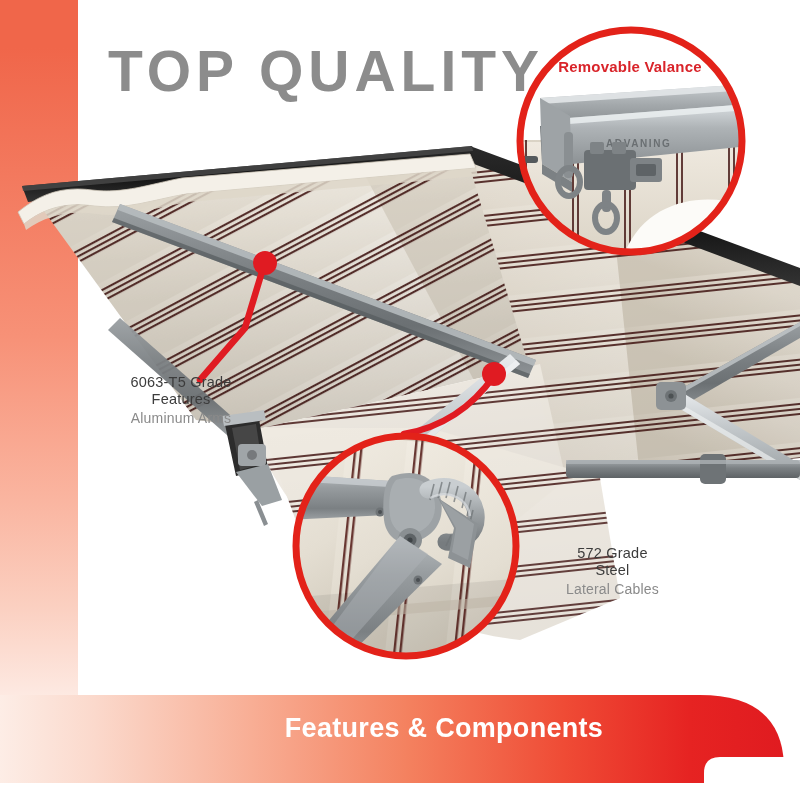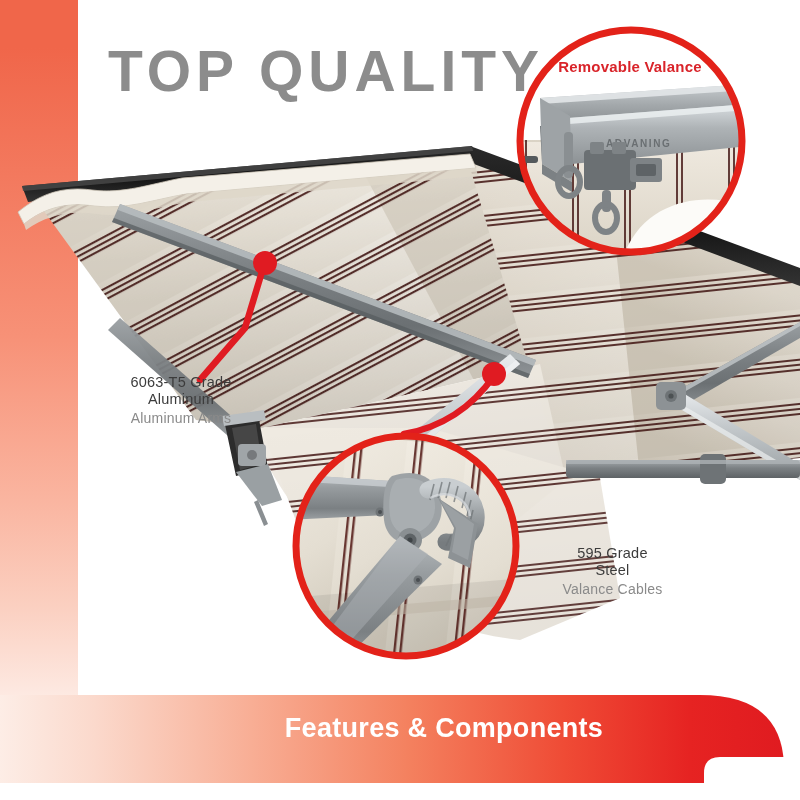--- a/index.html
+++ b/index.html
@@ -385,28 +385,28 @@
       </g>
 
       <circle cx="118" cy="118" r="110" fill="none" stroke="#E32219" stroke-width="7"></circle>
     </svg>
   </div>
 
   <div class="title">TOP QUALITY</div>
 
   <div class="callout" id="callout-aluminum">
     <span class="ttl">6063-T5 Grade</span>
-    <span class="ttl">Aluminum</span>
+    <span class="ttl">Features</span>
     <span class="sub">Aluminum Arms</span>
   </div>
 
   <div class="callout" id="callout-steel">
-    <span class="ttl">595 Grade</span>
+    <span class="ttl">572 Grade</span>
     <span class="ttl">Steel</span>
-    <span class="sub">Valance Cables</span>
+    <span class="sub">Lateral Cables</span>
   </div>
 
   <div class="banner">
     <svg width="800" height="105" viewBox="0 0 800 105">
       <defs>
         <linearGradient id="bannerG" x1="0" y1="0" x2="1" y2="0">
           <stop offset="0%" stop-color="#FDEDE6"></stop>
           <stop offset="12%" stop-color="#FBD9CC"></stop>
           <stop offset="32%" stop-color="#F8AE95"></stop>
           <stop offset="52%" stop-color="#F4815F"></stop>

